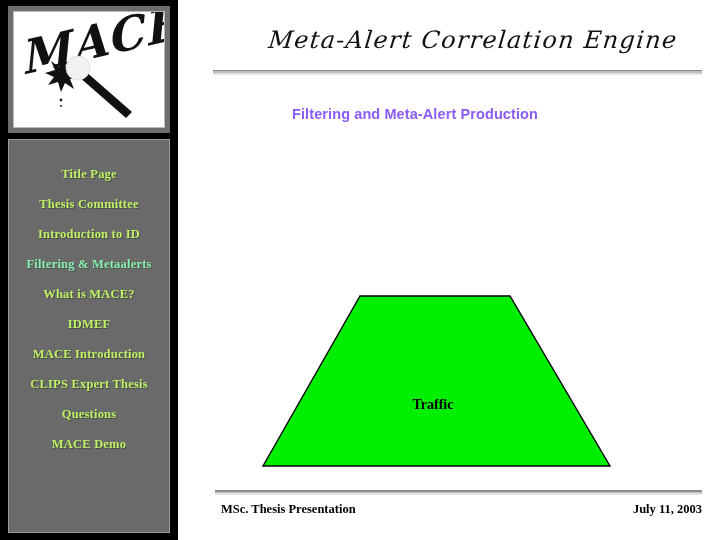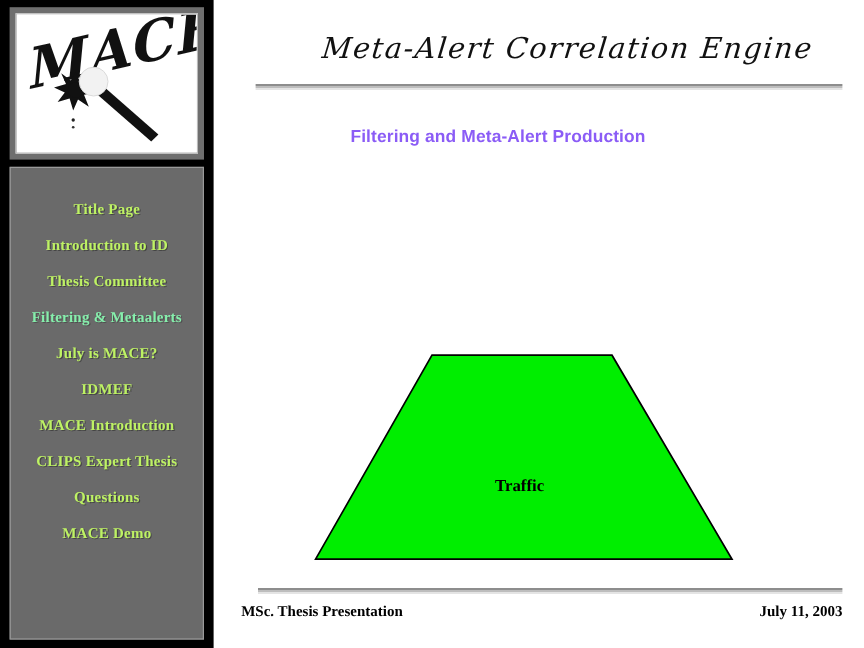--- a/index.html
+++ b/index.html
@@ -154,21 +154,21 @@
   
   .footer-text {
     position: absolute;
     top: 502px;
     font-family: "Liberation Serif", serif;
     font-weight: bold;
     font-size: 12.5px;
     color: #000000;
     white-space: nowrap;
   }
-  #footer-left  { left: 201px; }
+  #footer-left  { left: 221px; }
   #footer-right { left: 470px; width: 232px; text-align: right; }
 </style>
 </head>
 <body>
 
 <div id="slide">
 
   <div id="nav-frame">
 
     <div id="logo-panel">
@@ -193,24 +193,24 @@
 
             <circle cx="47" cy="88" r="1.4" fill="#222222"></circle>
             <circle cx="47" cy="94" r="1.1" fill="#333333"></circle>
           </g>
         </svg>
       </div>
     </div>
 
     <div id="nav-panel">
       <a class="nav-item">Title Page</a>
+      <a class="nav-item">Thesis Committee</a>
       <a class="nav-item">Introduction to ID</a>
-      <a class="nav-item">Thesis Committee</a>
       <a class="nav-item active">Filtering &amp; Metaalerts</a>
-      <a class="nav-item">July is MACE?</a>
+      <a class="nav-item">What is MACE?</a>
       <a class="nav-item">IDMEF</a>
       <a class="nav-item">MACE Introduction</a>
       <a class="nav-item">CLIPS Expert Thesis</a>
       <a class="nav-item">Questions</a>
       <a class="nav-item">MACE Demo</a>
     </div>
   </div>
 
   <div id="header-script">Meta-Alert Correlation Engine</div>
 

